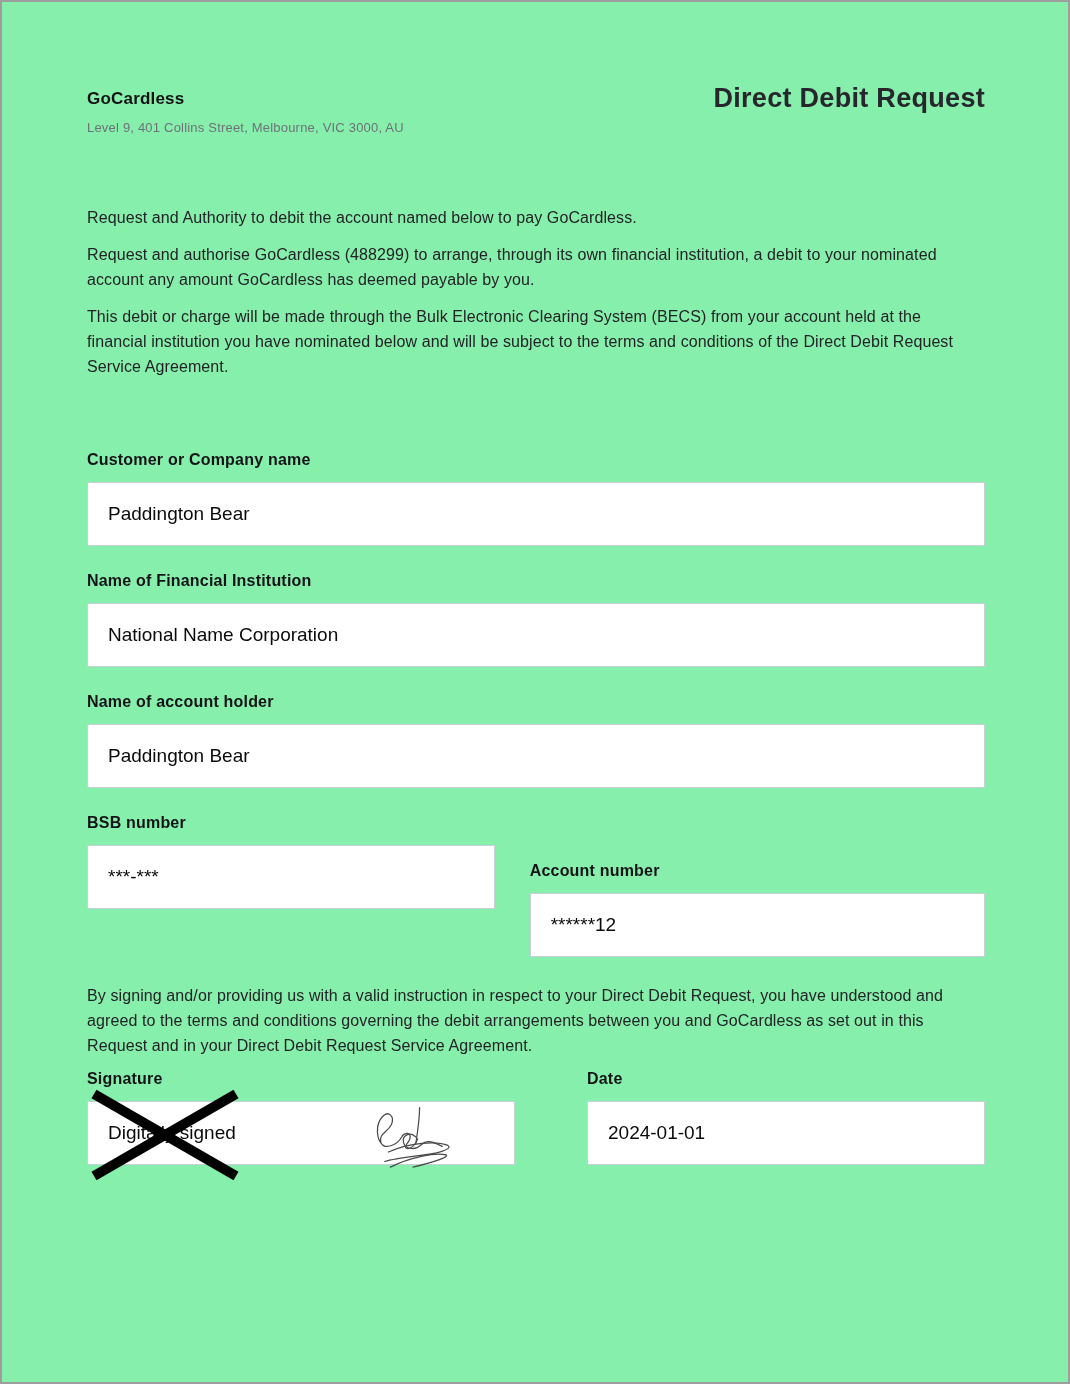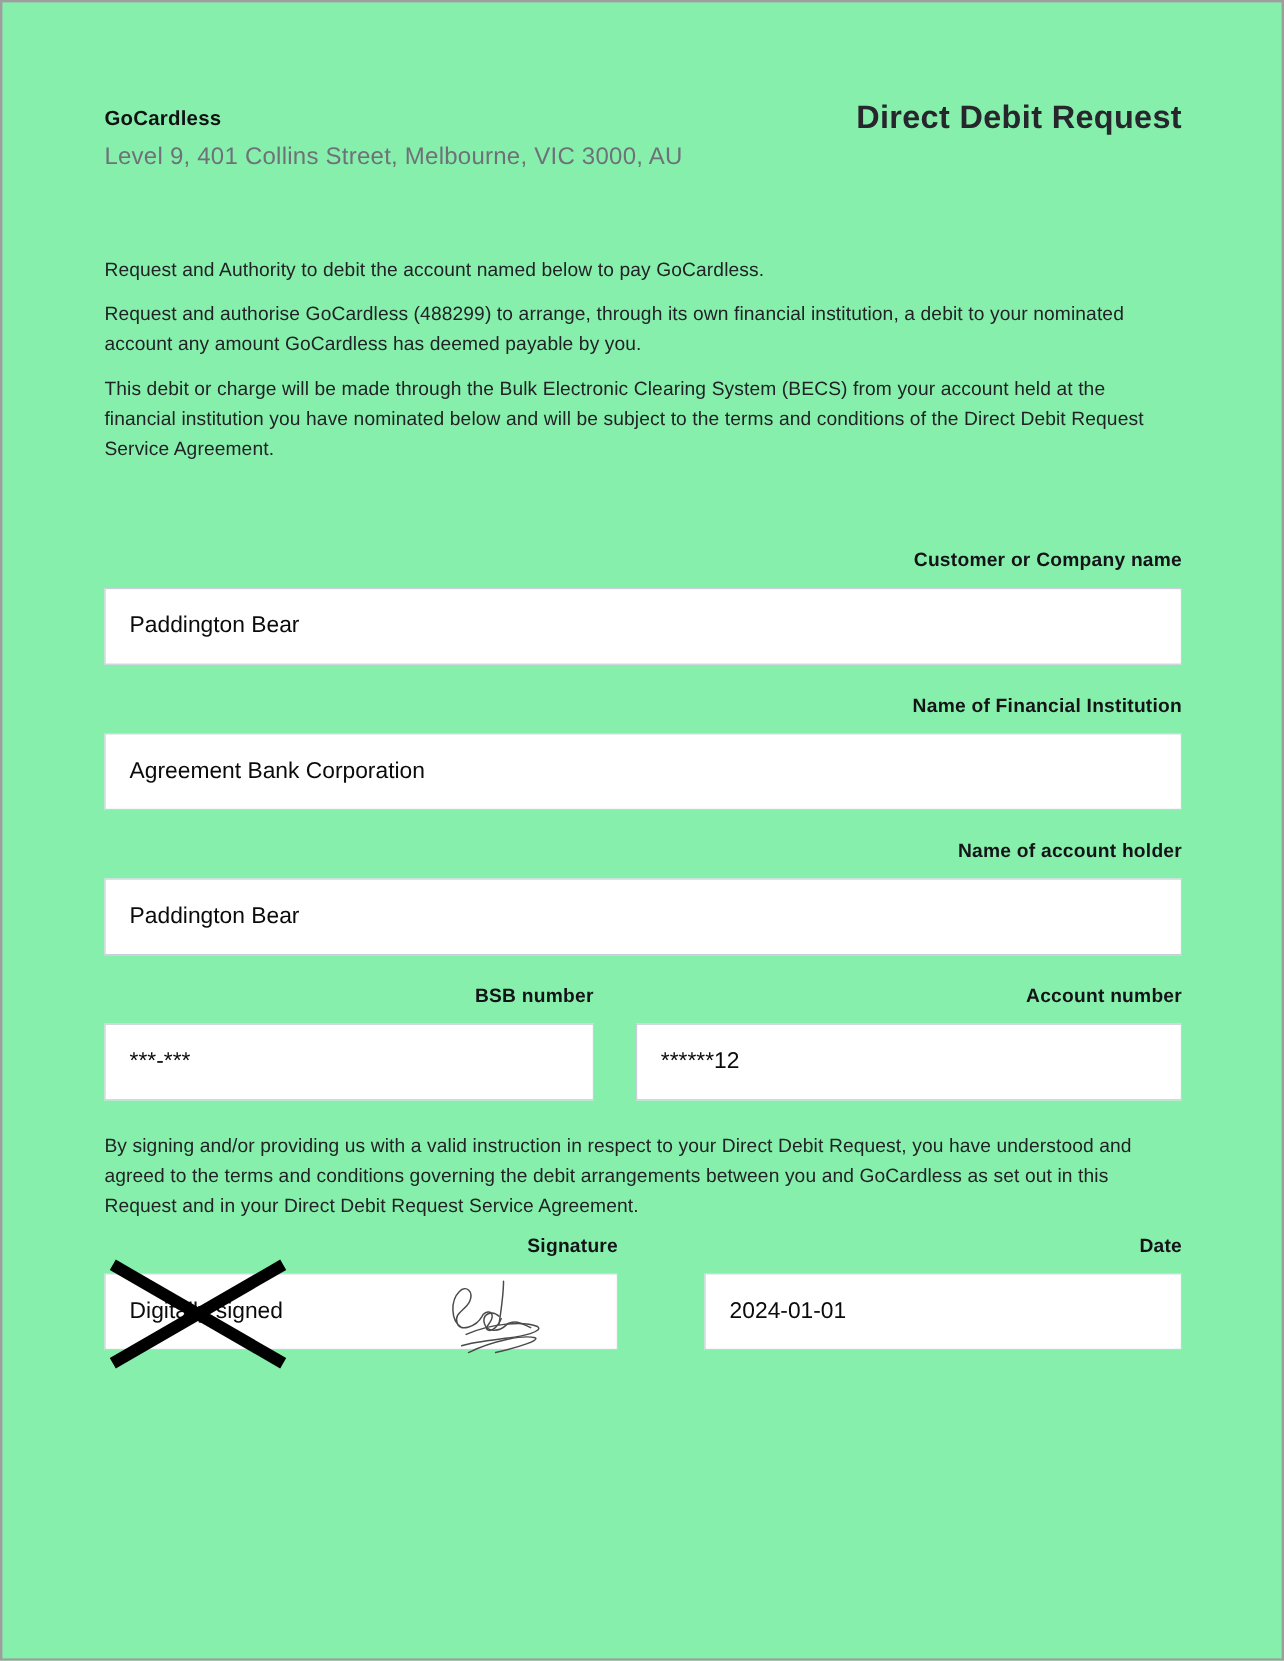--- a/index.html
+++ b/index.html
@@ -22,21 +22,21 @@
     align-items: flex-start;
   }
   .company-name {
     font-size: 17px;
     font-weight: 700;
     color: #121214;
     letter-spacing: 0.2px;
     margin-top: 3px;
   }
   .company-address {
-    font-size: 20px;
+    font-size: 13px;
     color: #6e7278;
     letter-spacing: 0.2px;
     margin-top: 11px;
   }
   .doc-title {
     font-size: 27px;
     font-weight: 700;
     color: #26262c;
     letter-spacing: 0.3px;
     margin-top: -3px;
@@ -55,40 +55,39 @@
 
   
   .form-section { margin-top: 72px; }
   .field-group { margin-bottom: 26px; }
   .field-label {
     font-size: 16px;
     font-weight: 700;
     color: #141418;
     letter-spacing: 0.2px;
     margin-bottom: 13px;
-    text-align: right;
   }
   .field-box {
     border: 1.5px solid #c9cfd8;
     height: 64px;
     background: #ffffff;
     display: flex;
     align-items: center;
     padding: 0 20px;
     font-size: 19px;
     color: #0b0b0d;
     position: relative;
   }
   .field-row {
     display: flex;
     justify-content: space-between;
     gap: 35px;
   }
   .field-row .col-bsb   { width: 428px; }
-  .field-row .col-acct  { width: 478px; }
+  .field-row .col-acct  { width: 478px; margin-top: 48px; }
 
   
   .terms { }
 
   
   .sig-row {
     display: flex;
     justify-content: space-between;
   }
   .sig-row .col-sig  { width: 428px; }
@@ -135,21 +134,21 @@
     <div class="field-group">
       <div class="field-label">Customer or Company name</div>
       <div class="field-box">
         <span>Paddington Bear</span>
       </div>
     </div>
 
     <div class="field-group">
       <div class="field-label">Name of Financial Institution</div>
       <div class="field-box">
-        <span>Agreement Bank Corporation</span>
+        <span>National Name Corporation</span>
       </div>
     </div>
 
     <div class="field-group">
       <div class="field-label">Name of account holder</div>
       <div class="field-box">
         <span>Paddington Bear</span>
       </div>
     </div>
 

